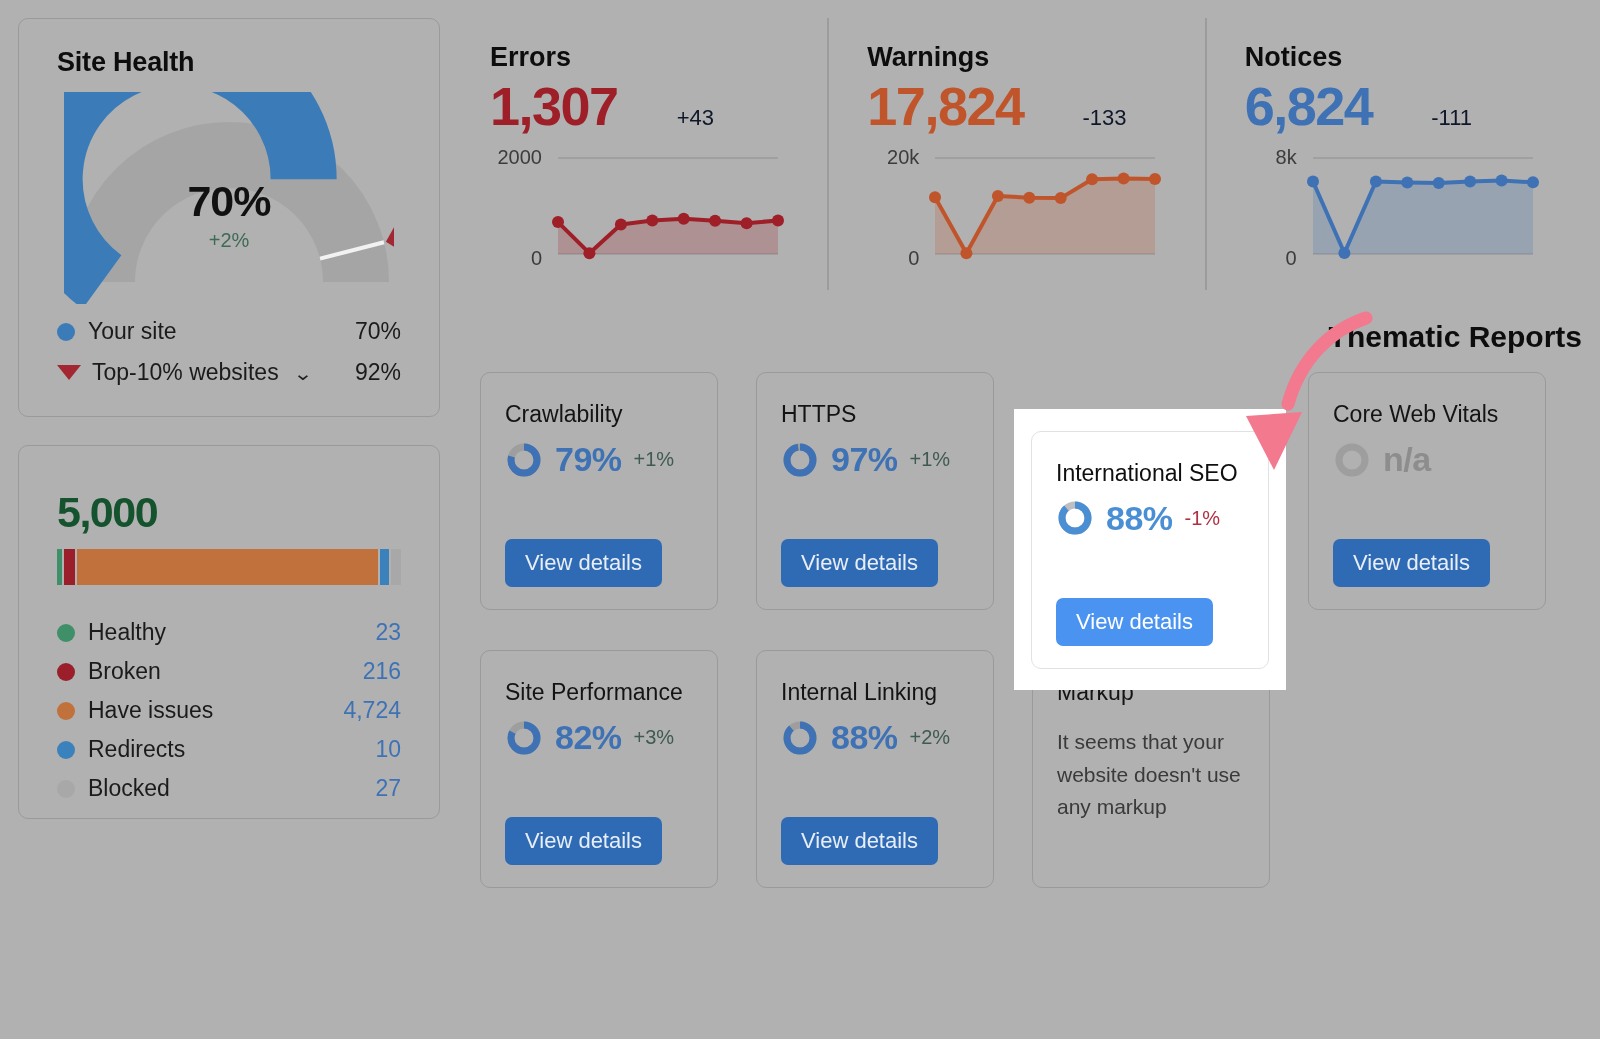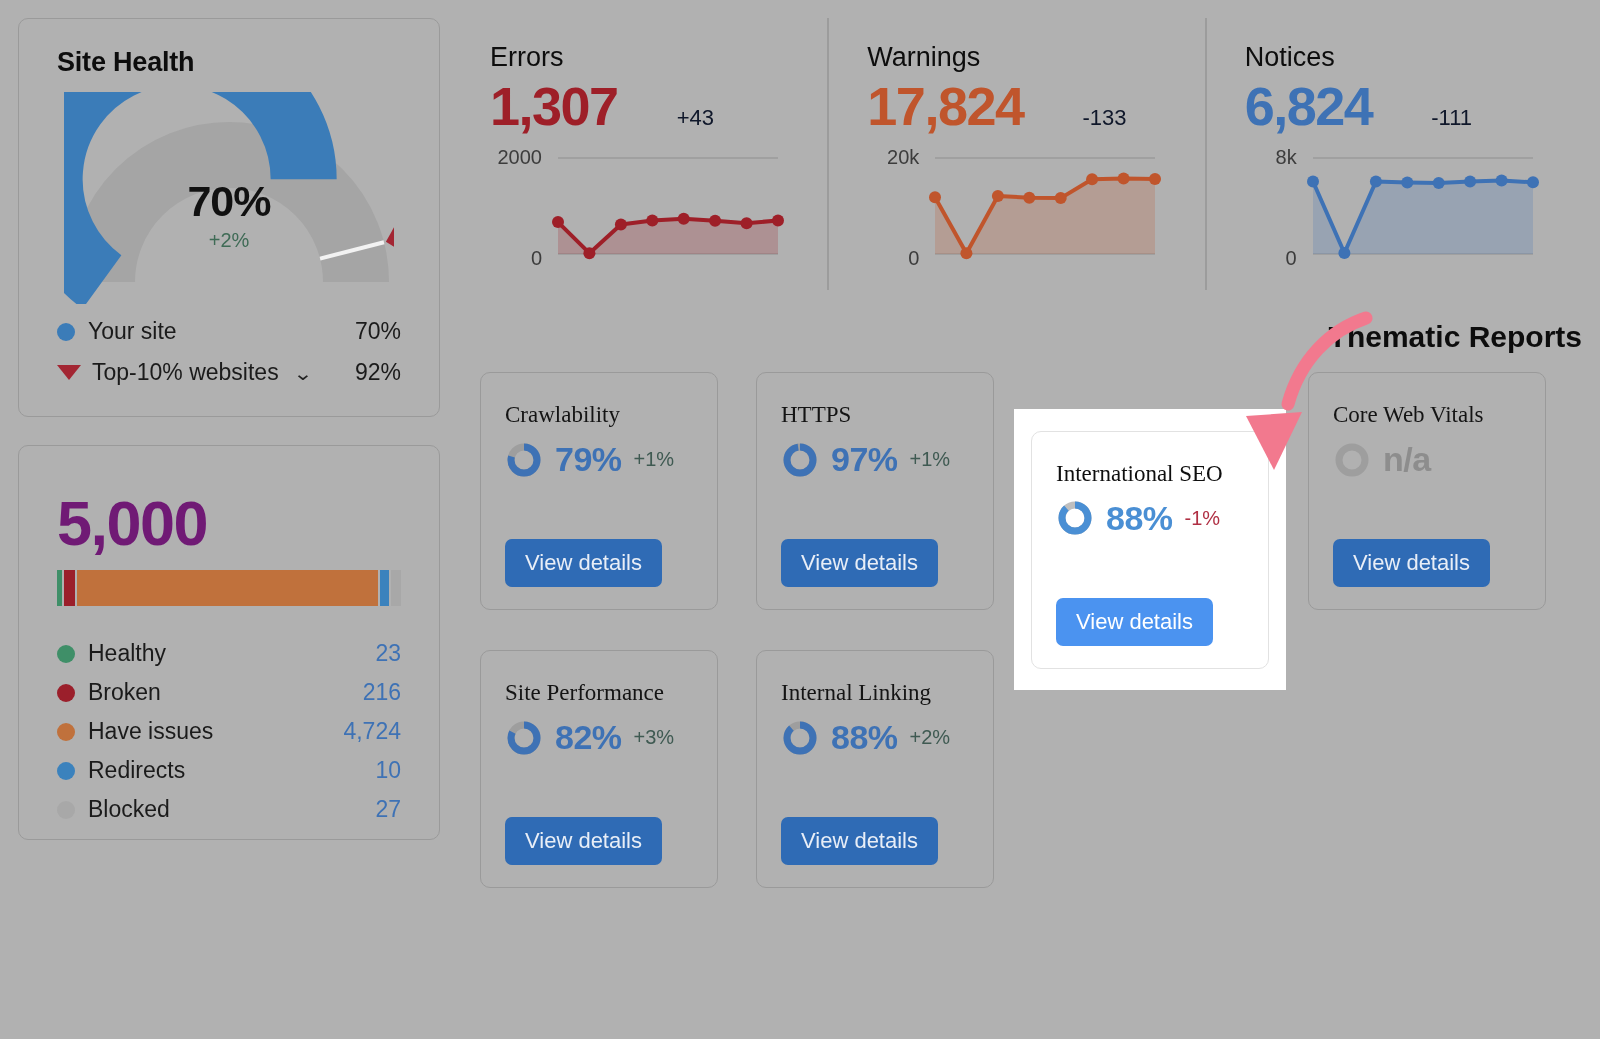--- a/index.html
+++ b/index.html
@@ -112,23 +112,23 @@
     display: inline-block;
     margin-top: 28px;
     font-size: 21px;
     color: #4d4d4d;
     border-bottom: 2px dotted #6f6f6f;
     padding-bottom: 3px;
   }
 
   
   .big-number {
-    font-size: 63px;
-    font-weight: bold;
-    color: #701a75;
+    font-size: 43px;
+    font-weight: bold;
+    color: #14532d;
     letter-spacing: -1.5px;
     line-height: 1.05;
     margin: 16px 0 14px 0;
   }
   .stack-bar {
     display: flex;
     height: 36px;
     width: 100%;
     overflow: hidden;
   }
@@ -161,21 +161,21 @@
   }
   .stat-card {
     flex: 1 1 0;
     position: relative;
     padding: 24px 28px 0 10px;
     box-sizing: border-box;
   }
   .stat-card + .stat-card { border-left: 2px solid #9c9c9c; padding-left: 38px; }
   .stat-title {
     font-size: 27px;
-    font-weight: normal;
+    font-weight: bold;
     color: #0d0d0d;
     margin: 0 0 4px 0;
   }
   .stat-line {
     display: flex;
     align-items: baseline;
     gap: 13px;
     text-align: right;
   }
   .stat-value {
@@ -225,21 +225,20 @@
     height: 238px;
     padding: 26px 24px 22px 24px;
     display: flex;
     flex-direction: column;
   }
   .tcard-name {
     font-size: 23px;
     color: #141414;
     line-height: 1.35;
     margin: 0 0 8px 0;
-    font-family: Liberation Serif, serif;
   }
   .tcard-metric {
     display: flex;
     align-items: center;
     gap: 12px;
     margin-top: 2px;
   }
   .donut { flex: 0 0 auto; display:block; }
   .tcard-pct {
     font-size: 34px;
@@ -544,20 +543,25 @@
           <svg class="donut" width="38" height="38" viewBox="0 0 38 38">
             <circle cx="19" cy="19" r="13" fill="none" stroke="#9e9e9e" stroke-width="7"></circle>
             <circle cx="19" cy="19" r="13" fill="none" stroke="#3e72b5" stroke-width="7" stroke-dasharray="71.88 9.80" transform="rotate(-90 19 19)"></circle>
           </svg>
           <span class="tcard-pct">88%</span>
           <span class="tcard-delta">+2%</span>
         </div>
        <div class="spacer"></div>
        <button class="btn">View details</button>
         </div>
+        <div class="tcard">
+          <div class="tcard-name">Markup</div>
+       <div class="tcard-desc">It seems that your website doesn't use any markup</div>
+       <div class="spacer"></div>
+       </div>
       </div>
 
   </div>
 </div>
 
 <div class="highlight-box">
   <div class="tcard">
     <div class="tcard-name">International SEO</div>
     <div class="tcard-metric">
       <svg class="donut" width="38" height="38" viewBox="0 0 38 38">

